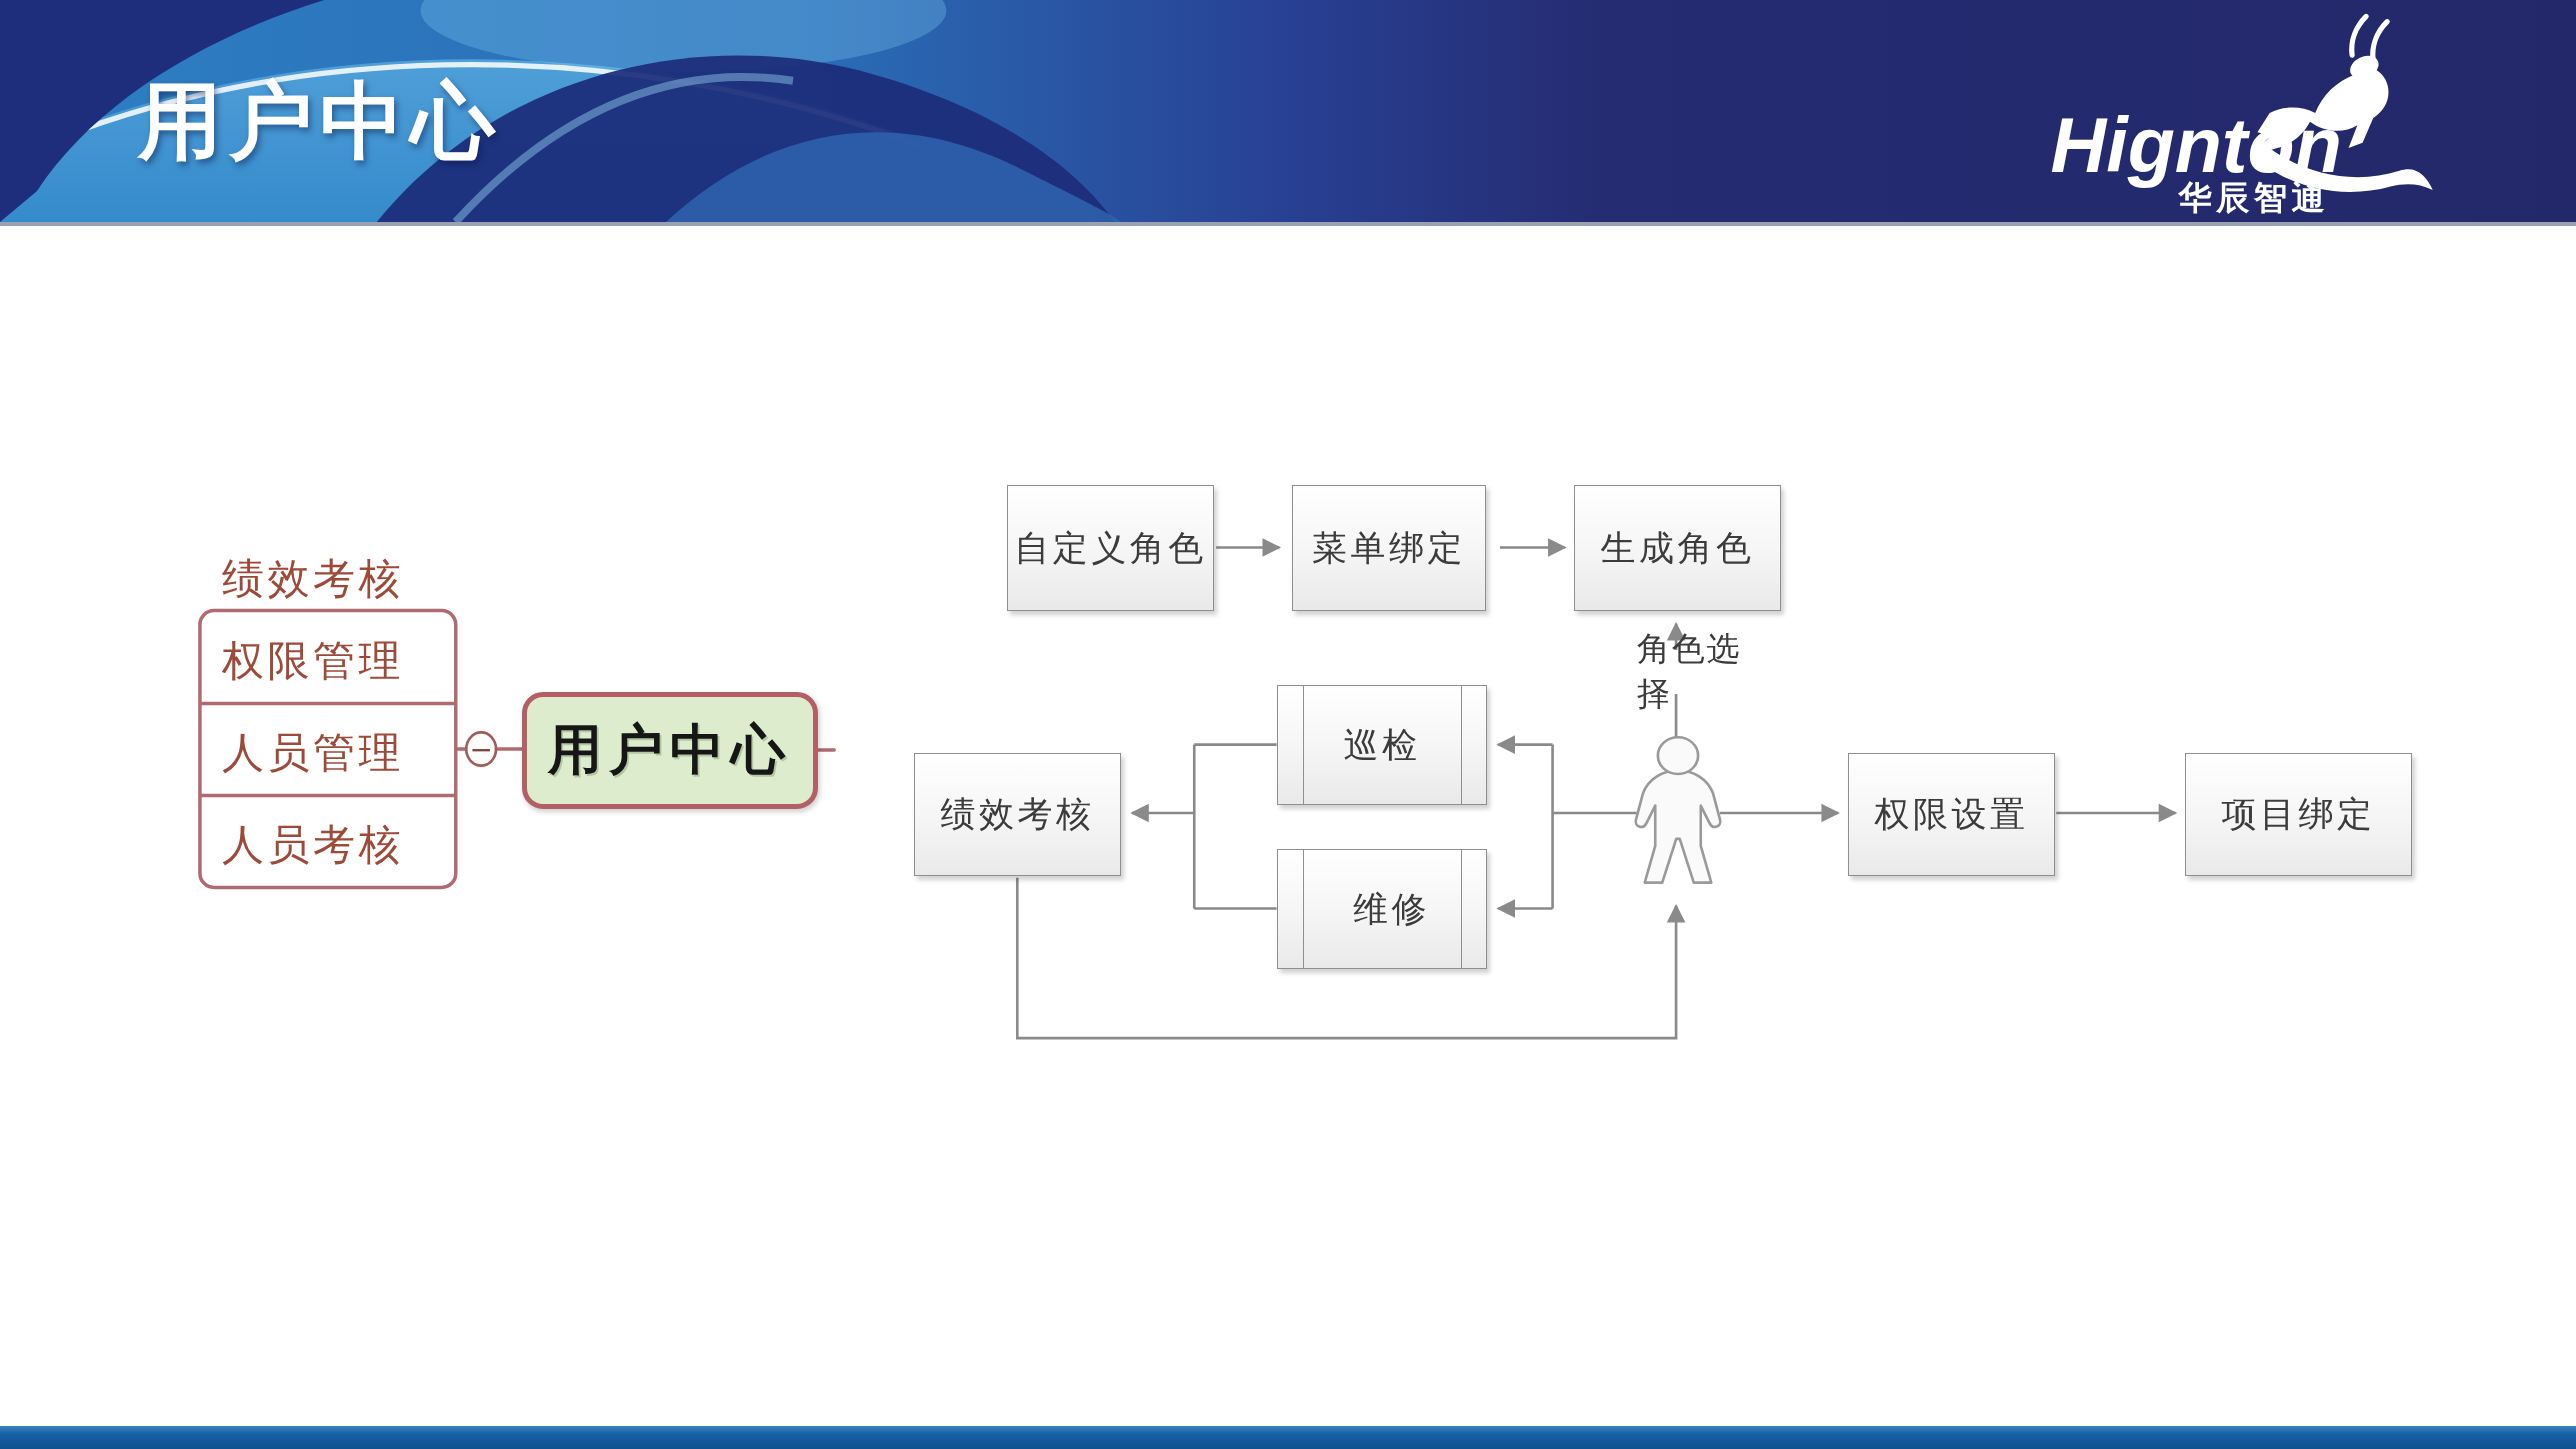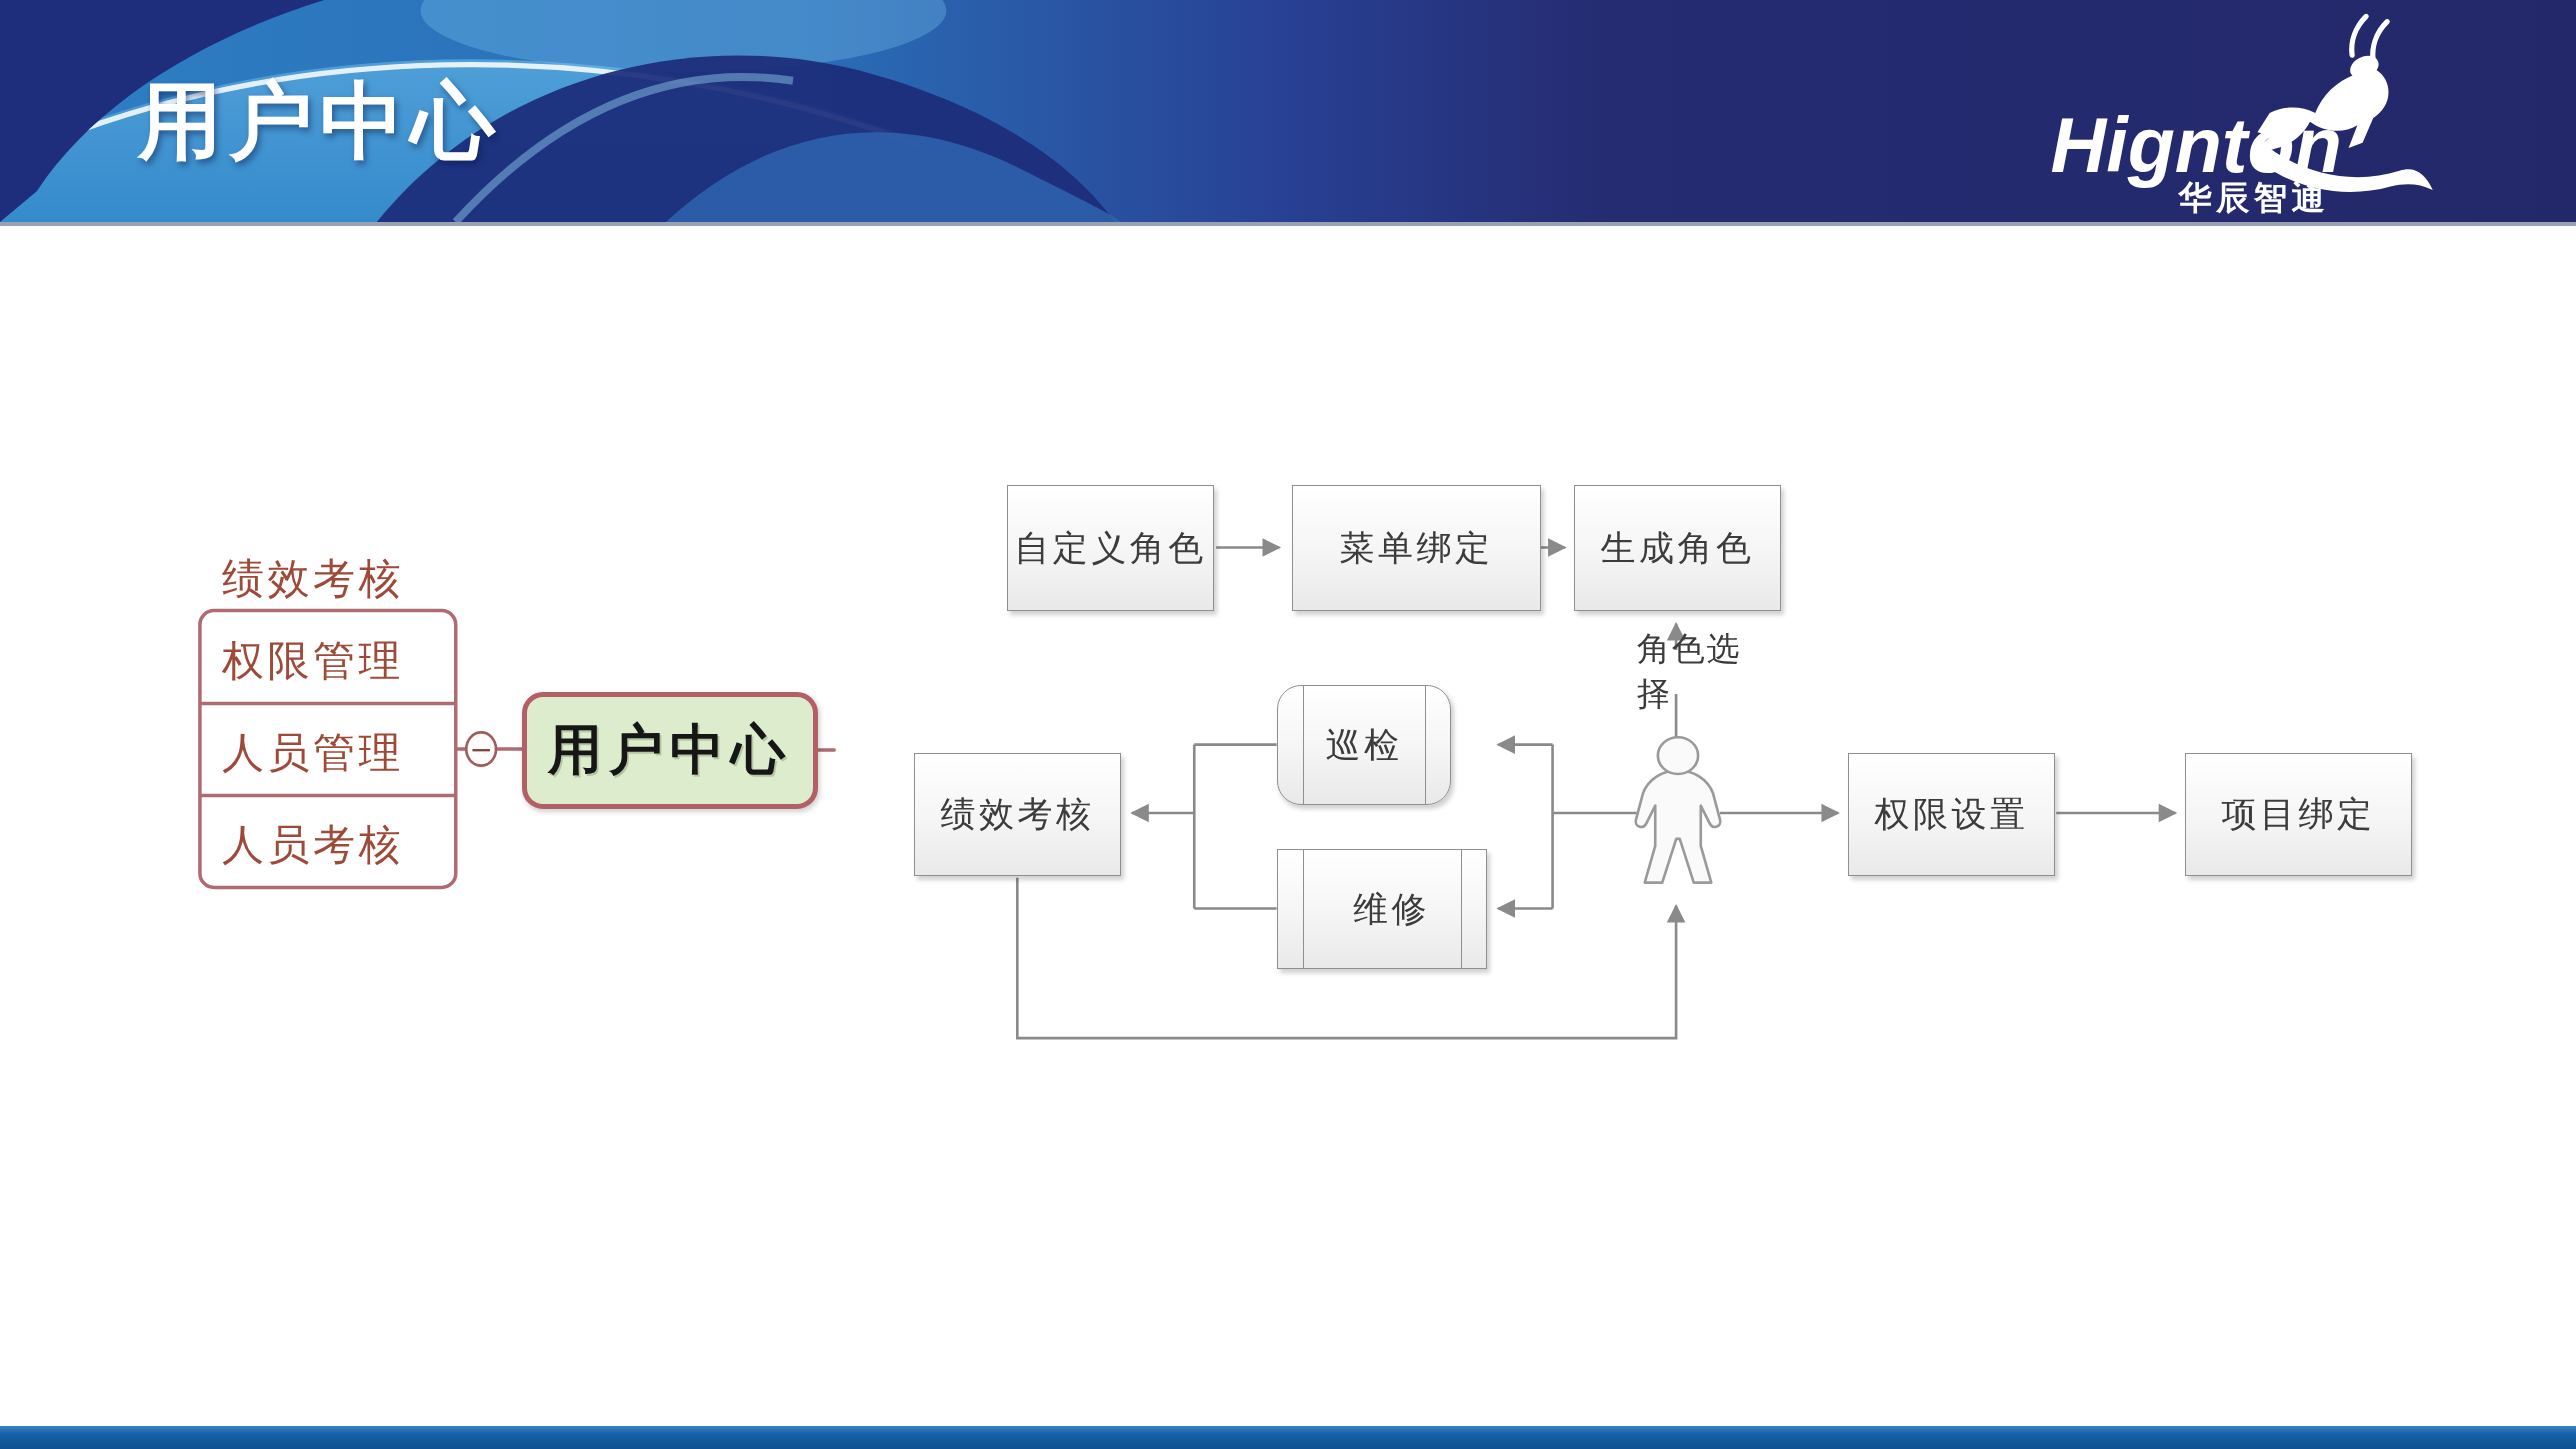--- a/index.html
+++ b/index.html
@@ -137,24 +137,24 @@
   </svg>
 
   <div class="branch-label" style="top:551px;">绩效考核</div>
   <div class="branch-label" style="top:633px;">权限管理</div>
   <div class="branch-label" style="top:725px;">人员管理</div>
   <div class="branch-label" style="top:817px;">人员考核</div>
 
   <div class="root-topic">用户中心</div>
 
   <div class="fc-box" style="left:1007px;top:485px;width:207px;height:126px;">自定义角色</div>
-  <div class="fc-box" style="left:1292px;top:485px;width:249px;height:126px;">菜单绑定</div>
+  <div class="fc-box" style="left:1292px;top:485px;width:194px;height:126px;">菜单绑定</div>
   <div class="fc-box" style="left:1574px;top:485px;width:207px;height:126px;">生成角色</div>
 
-  <div class="fc-box" style="left:1277px;top:685px;width:174px;height:120px;border-radius:24px;">
+  <div class="fc-box" style="left:1277px;top:685px;width:210px;height:120px;">
     <i class="side-bar l"></i>
     <span>巡检</span>
     <i class="side-bar r"></i>
   </div>
   <div class="fc-box" style="left:1277px;top:849px;width:210px;height:120px;padding-left:19px;">
     <i class="side-bar l"></i>
     <span>维修</span>
     <i class="side-bar r"></i>
   </div>
 

